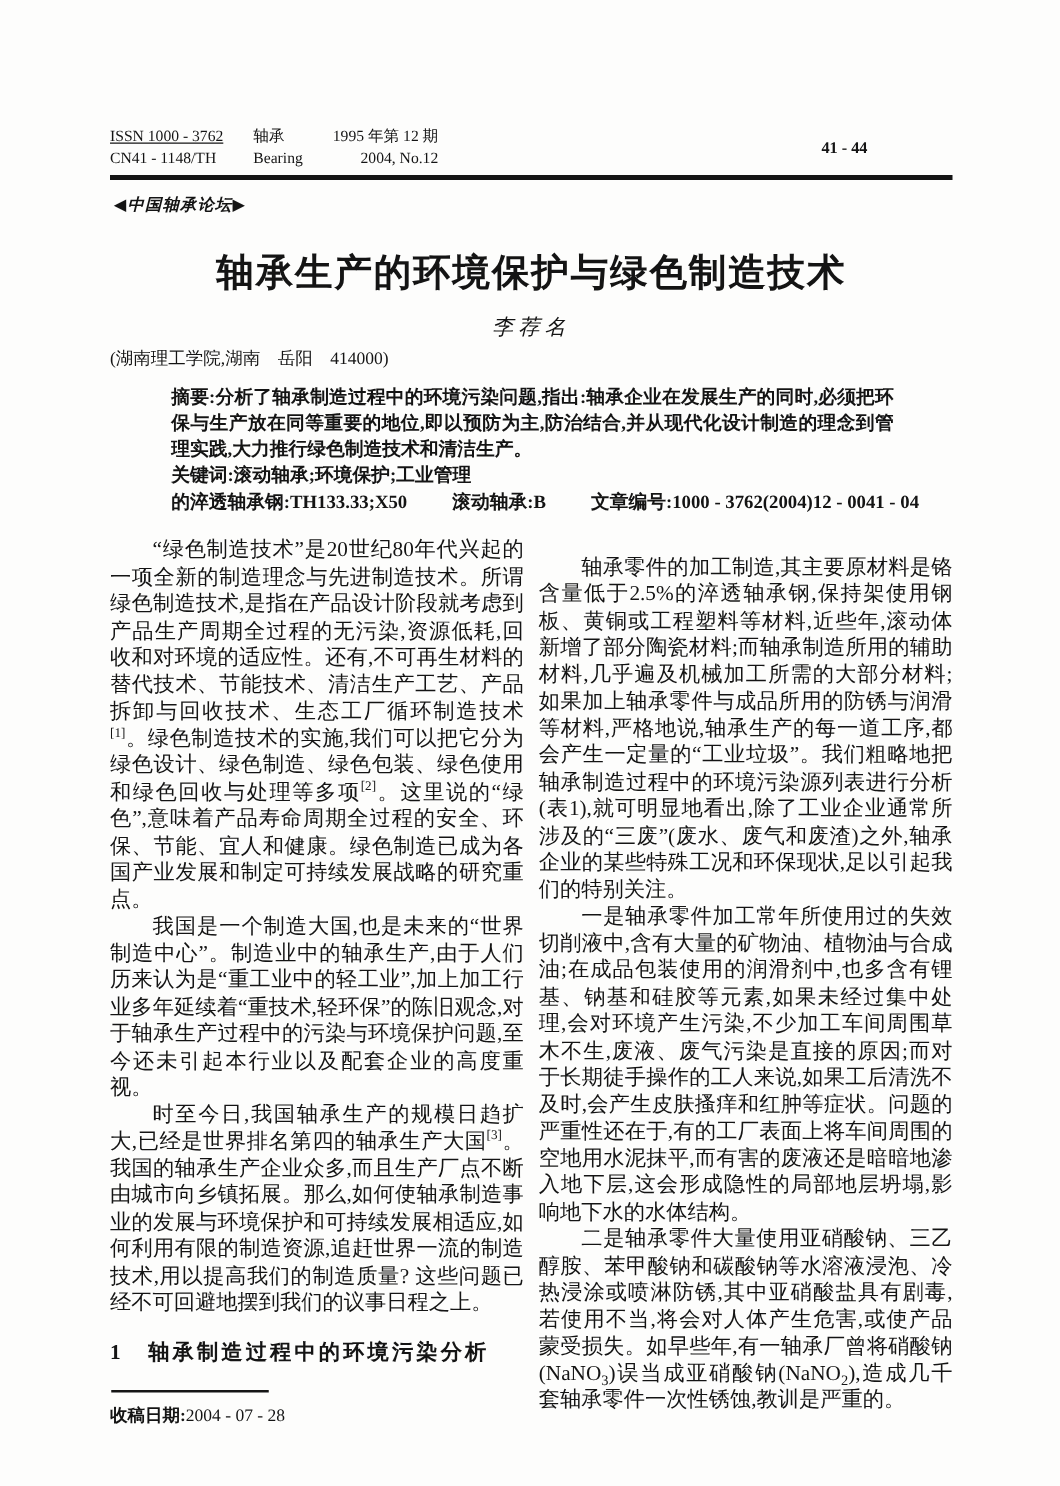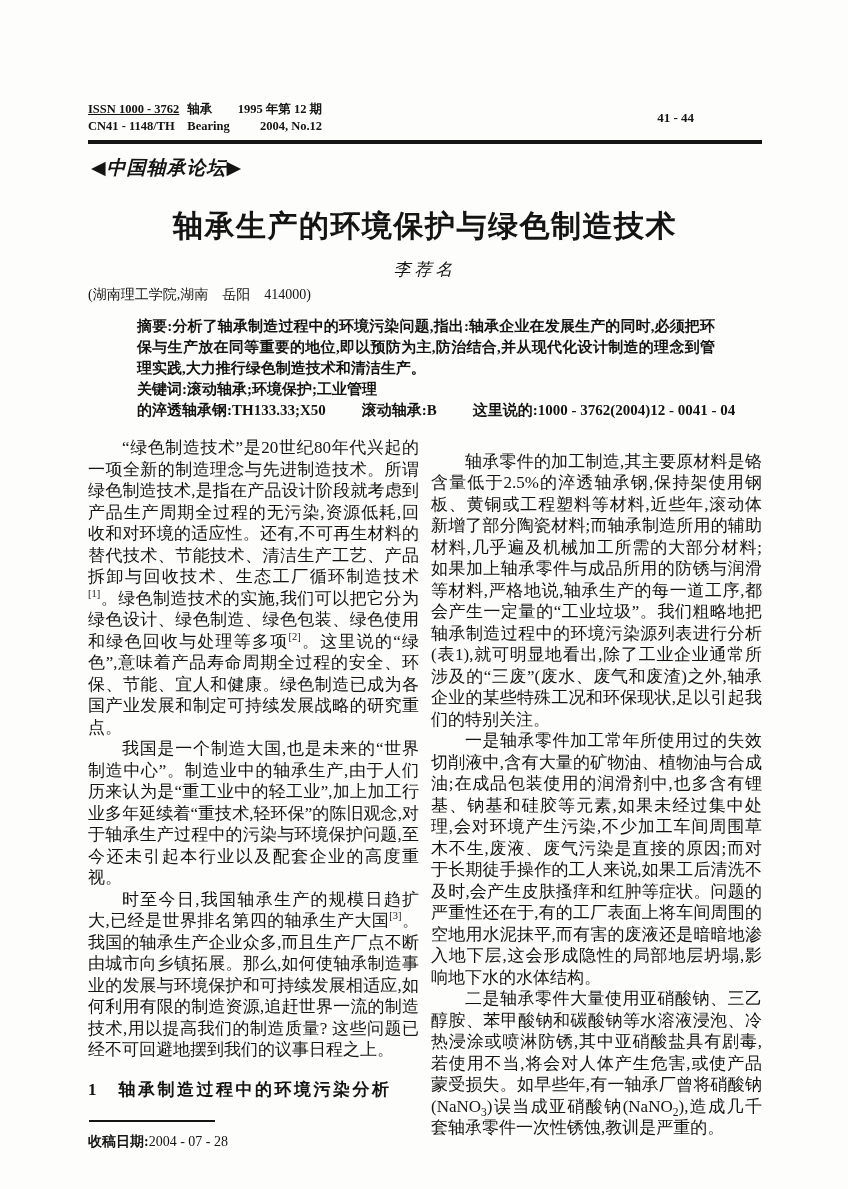--- a/index.html
+++ b/index.html
@@ -11,30 +11,30 @@
     font-family:"Liberation Serif","DejaVu Serif",serif;
     box-sizing:border-box;
     padding:0 86px 0 88px;
     overflow:hidden;
   }
   
   .jheader {
     margin-top:101px;
     display:flex; justify-content:space-between; align-items:center;
   }
-  .head-left { display:flex; gap:8px; font-size:12.5px; font-weight:bold; line-height:17px; }
+  .head-left { display:flex; gap:24px; font-size:12.5px; font-weight:normal; line-height:17px; }
   .head-col { white-space:nowrap; }
   .issn-line { text-decoration:underline; }
   .issue-en { text-align:right; }
   .page-range { font-size:13px; font-weight:bold; padding-right:68px; }
   .header-rule { height:4px; background:#151515; margin-top:5px; }
   
   .forum {
     margin-top:11px; margin-left:3px;
-    font-size:19px; font-weight:bold; font-style:italic;
+    font-size:13px; font-weight:bold; font-style:italic;
     letter-spacing:1px;
   }
   
   .title {
     margin:25px 0 0 0;
     text-align:center;
     font-size:30px; font-weight:bold;
     letter-spacing:1.5px;
   }
   .author { margin-top:11px; text-align:center; font-size:17px; letter-spacing:4px; font-style:italic; }
@@ -95,21 +95,21 @@
   <h1 class="title">轴承生产的环境保护与绿色制造技术</h1>
   <div class="author">李荐名</div>
   <div class="affil">(湖南理工学院,湖南　岳阳　414000)</div>
 
   <section class="abstract">
     <p><b>摘要:</b><span>分析了轴承制造过程中的环境污染问题,指出:轴承企业在发展生产的同时,必须把环保与生产放在同等重要的地位,即以预防为主,防治结合,并从现代化设计制造的理念到管理实践,大力推行绿色制造技术和清洁生产。</span></p>
     <p class="kw-line"><b>关键词:</b><span>滚动轴承;环境保护;工业管理</span></p>
     <p class="meta-line">
       <span class="meta-item"><b>的淬透轴承钢:</b><span>TH133.33;X50</span></span>
       <span class="meta-item"><b>滚动轴承:</b><span>B</span></span>
-      <span class="meta-item"><b>这里说的:</b><span>1000 - 3762(2004)12 - 0041 - 04</span></span>
+      <span class="meta-item"><b>文章编号:</b><span>1000 - 3762(2004)12 - 0041 - 04</span></span>
     </p>
   </section>
 
   <main class="columns">
     <div class="col">
       <p class="body-p">“绿色制造技术”是20世纪80年代兴起的一项全新的制造理念与先进制造技术。所谓绿色制造技术,是指在产品设计阶段就考虑到产品生产周期全过程的无污染,资源低耗,回收和对环境的适应性。还有,不可再生材料的替代技术、节能技术、清洁生产工艺、产品拆卸与回收技术、生态工厂循环制造技术<sup>[1]</sup>。绿色制造技术的实施,我们可以把它分为绿色设计、绿色制造、绿色包装、绿色使用和绿色回收与处理等多项<sup>[2]</sup>。这里说的“绿色”,意味着产品寿命周期全过程的安全、环保、节能、宜人和健康。绿色制造已成为各国产业发展和制定可持续发展战略的研究重点。</p>
       <p class="body-p">我国是一个制造大国,也是未来的“世界制造中心”。制造业中的轴承生产,由于人们历来认为是“重工业中的轻工业”,加上加工行业多年延续着“重技术,轻环保”的陈旧观念,对于轴承生产过程中的污染与环境保护问题,至今还未引起本行业以及配套企业的高度重视。</p>
       <p class="body-p">时至今日,我国轴承生产的规模日趋扩大,已经是世界排名第四的轴承生产大国<sup>[3]</sup>。我国的轴承生产企业众多,而且生产厂点不断由城市向乡镇拓展。那么,如何使轴承制造事业的发展与环境保护和可持续发展相适应,如何利用有限的制造资源,追赶世界一流的制造技术,用以提高我们的制造质量? 这些问题已经不可回避地摆到我们的议事日程之上。</p>
       <h2 class="sec-heading">1　轴承制造过程中的环境污染分析</h2>
       <div class="footnote">

